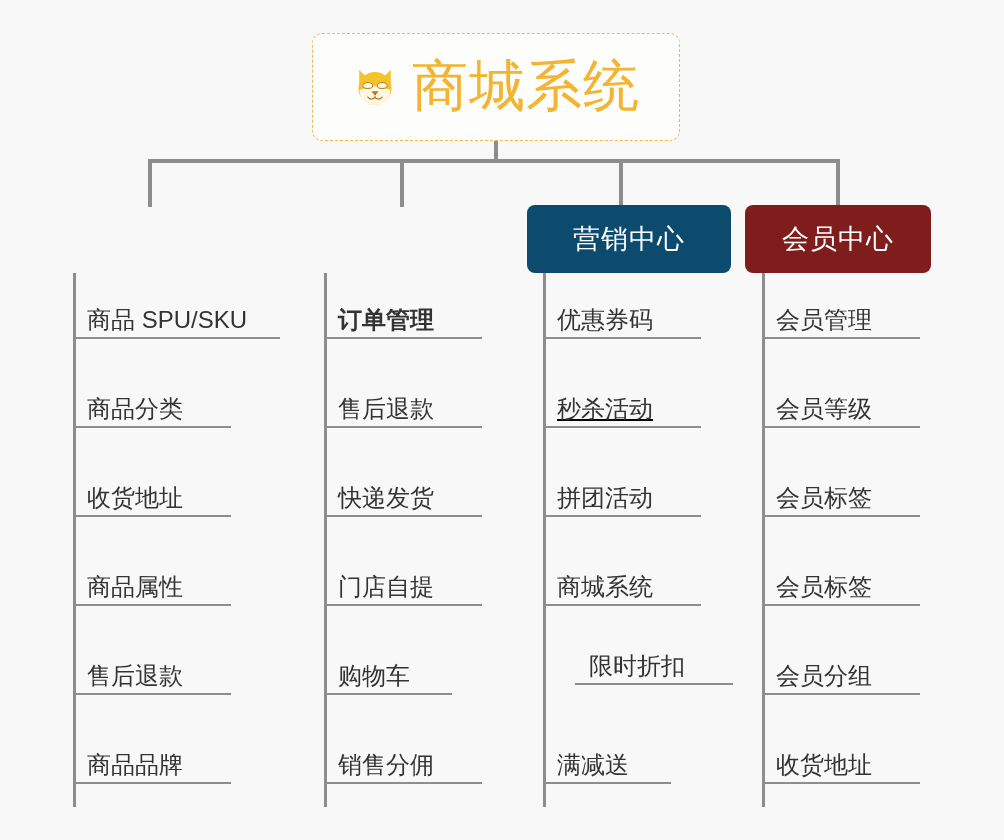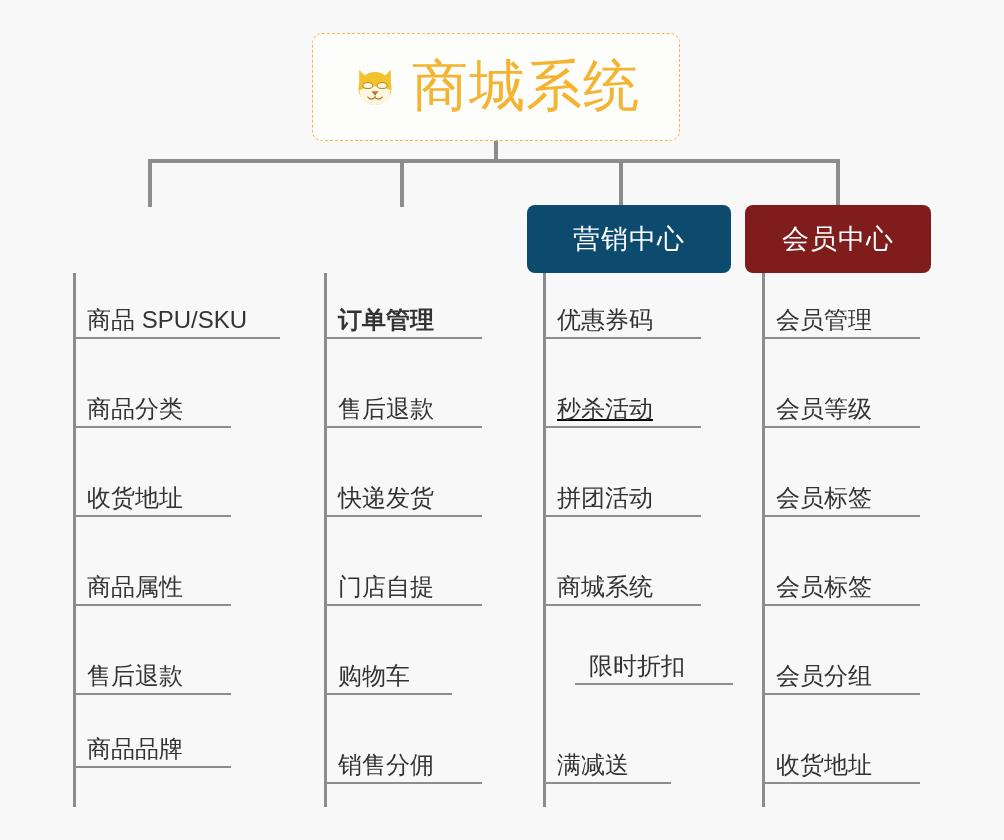--- a/index.html
+++ b/index.html
@@ -153,21 +153,21 @@
     </div>
     <div class="leaf" style="top:196px; width:158px;">
       <span class="leaf-label">收货地址</span>
     </div>
     <div class="leaf" style="top:285px; width:158px;">
       <span class="leaf-label">商品属性</span>
     </div>
     <div class="leaf" style="top:374px; width:158px;">
       <span class="leaf-label">售后退款</span>
     </div>
-    <div class="leaf" style="top:447px; width:158px;">
+    <div class="leaf" style="top:463px; width:158px;">
       <span class="leaf-label">商品品牌</span>
     </div>
   </div>
 
   <div class="branch" style="left:324px; top:273px;">
     <div class="spine" style="height:534px;"></div>
     <div class="leaf" style="top:18px; width:158px;font-weight:bold;">
       <span class="leaf-label">订单管理</span>
     </div>
     <div class="leaf" style="top:107px; width:158px;">

